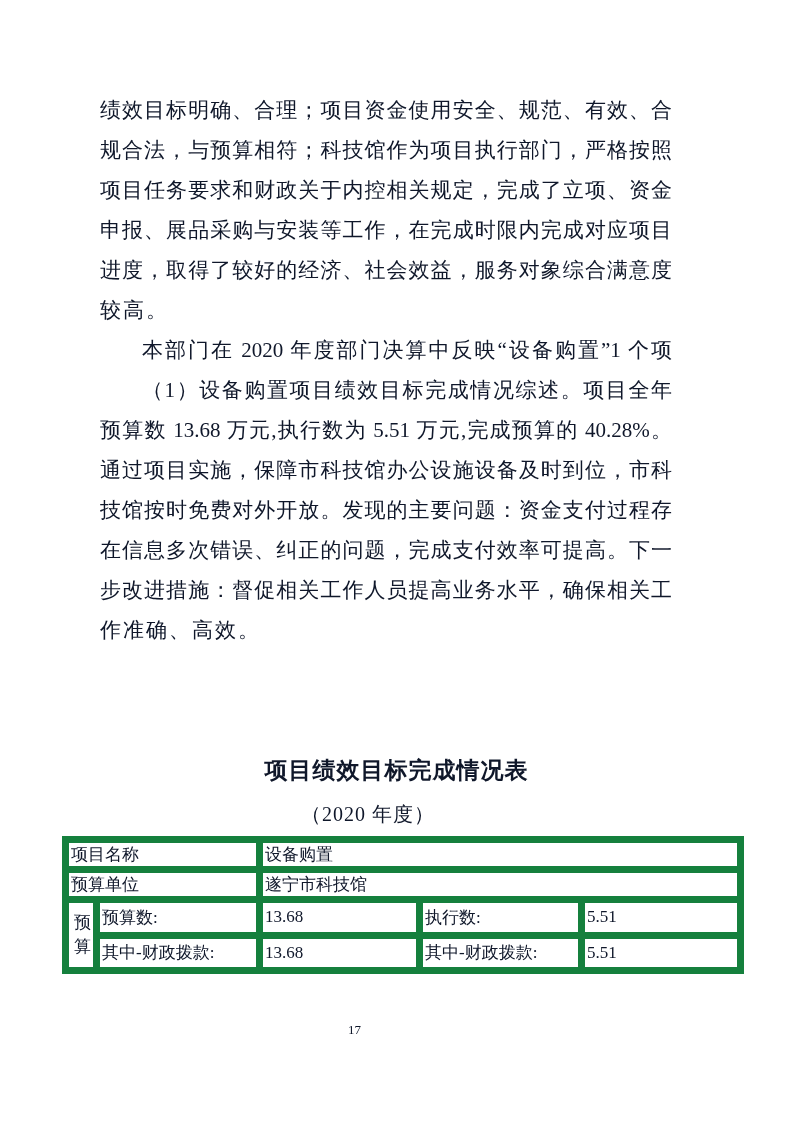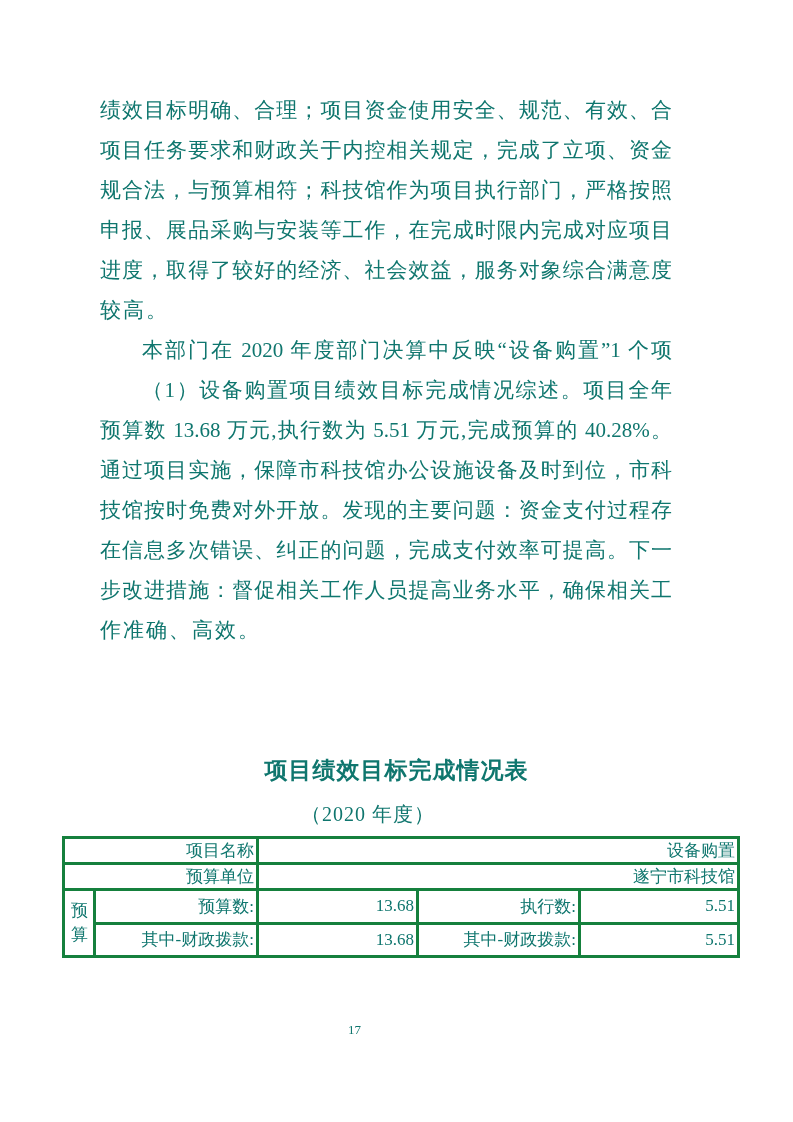--- a/index.html
+++ b/index.html
@@ -7,21 +7,21 @@
     padding: 0;
     background: #e8e8e8;
   }
   .page {
     position: relative;
     width: 793px;
     height: 1122px;
     margin: 0 auto;
     background: #ffffff;
     font-family: "Liberation Serif", "DejaVu Serif", serif;
-    color: #0f766e;
+    color: #0f172a;
     overflow: hidden;
     box-sizing: border-box;
   }
   
   .body-text {
     position: absolute;
     top: 90px;
     left: 100px;
     width: 572px;
     font-size: 21px;
@@ -71,22 +71,22 @@
   table.perf-table {
     position: absolute;
     top: 836px;
     left: 62px;
     width: 676px;
     border-collapse: collapse;
     table-layout: fixed;
     font-size: 17px;
   }
   .perf-table td {
-    border: 3px solid #15803d;
-    text-align: right;
+    border: 7px solid #15803d;
+    text-align: left;
     vertical-align: middle;
     height: 23px;
     padding: 0 2px;
     overflow: hidden;
   }
   .perf-table td.group-cell {
     word-break: break-all;
     line-height: 1.42;
     padding: 8px 5px;
   }
@@ -99,22 +99,22 @@
     font-size: 13px;
   }
 </style>
 </head>
 <body>
 
 <div class="page">
 
   <div class="body-text">
     <div class="line jfull">绩效目标明确、合理；项目资金使用安全、规范、有效、合</div>
+    <div class="line jfull">规合法，与预算相符；科技馆作为项目执行部门，严格按照</div>
     <div class="line jfull">项目任务要求和财政关于内控相关规定，完成了立项、资金</div>
-    <div class="line jfull">规合法，与预算相符；科技馆作为项目执行部门，严格按照</div>
     <div class="line jfull">申报、展品采购与安装等工作，在完成时限内完成对应项目</div>
     <div class="line jfull">进度，取得了较好的经济、社会效益，服务对象综合满意度</div>
     <div class="line last">较高。</div>
 
 
     <div class="line jfull indent">本部门在 2020 年度部门决算中反映“设备购置”1 个项</div>
 
     <div class="line jfull indent">（1）设备购置项目绩效目标完成情况综述。项目全年</div>
     <div class="line jfull">预算数 13.68 万元,执行数为 5.51 万元,完成预算的 40.28%。</div>
     <div class="line jfull">通过项目实施，保障市科技馆办公设施设备及时到位，市科</div>

